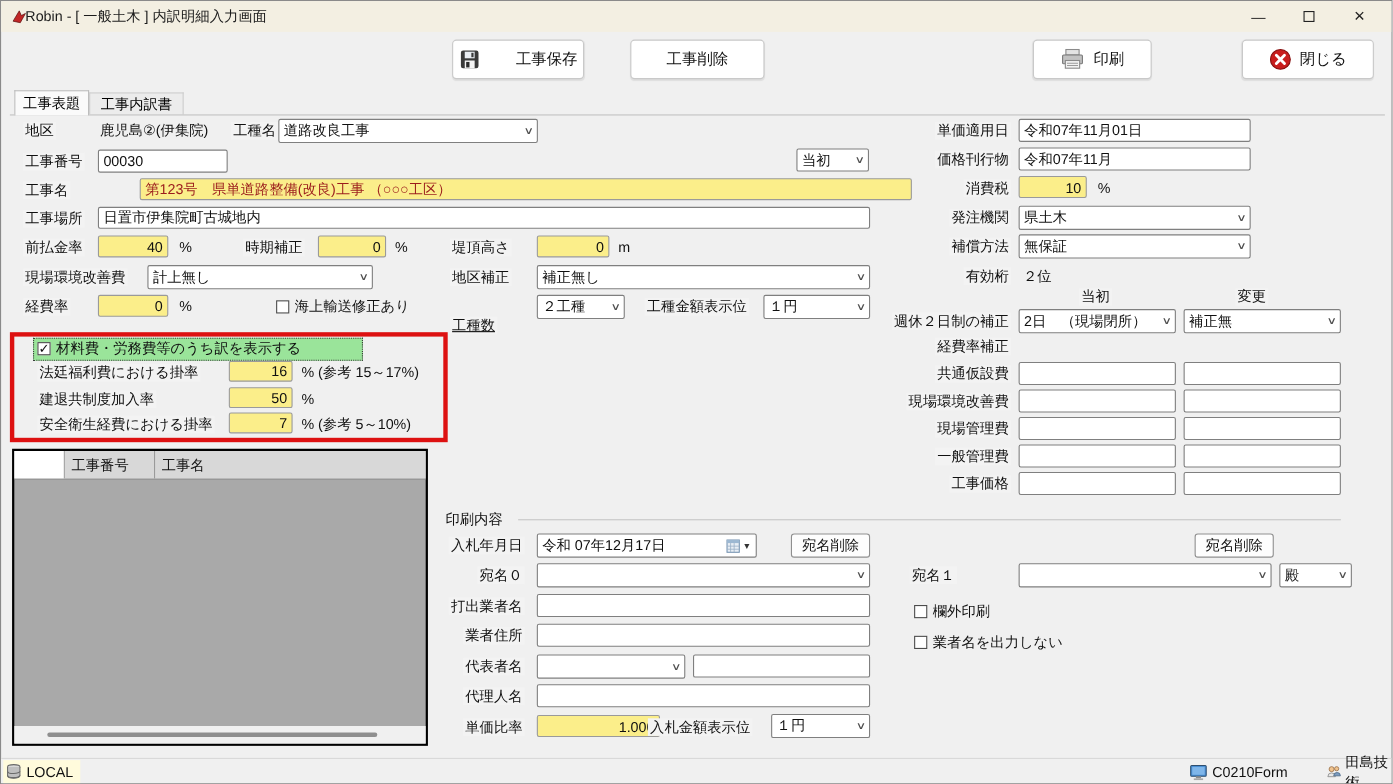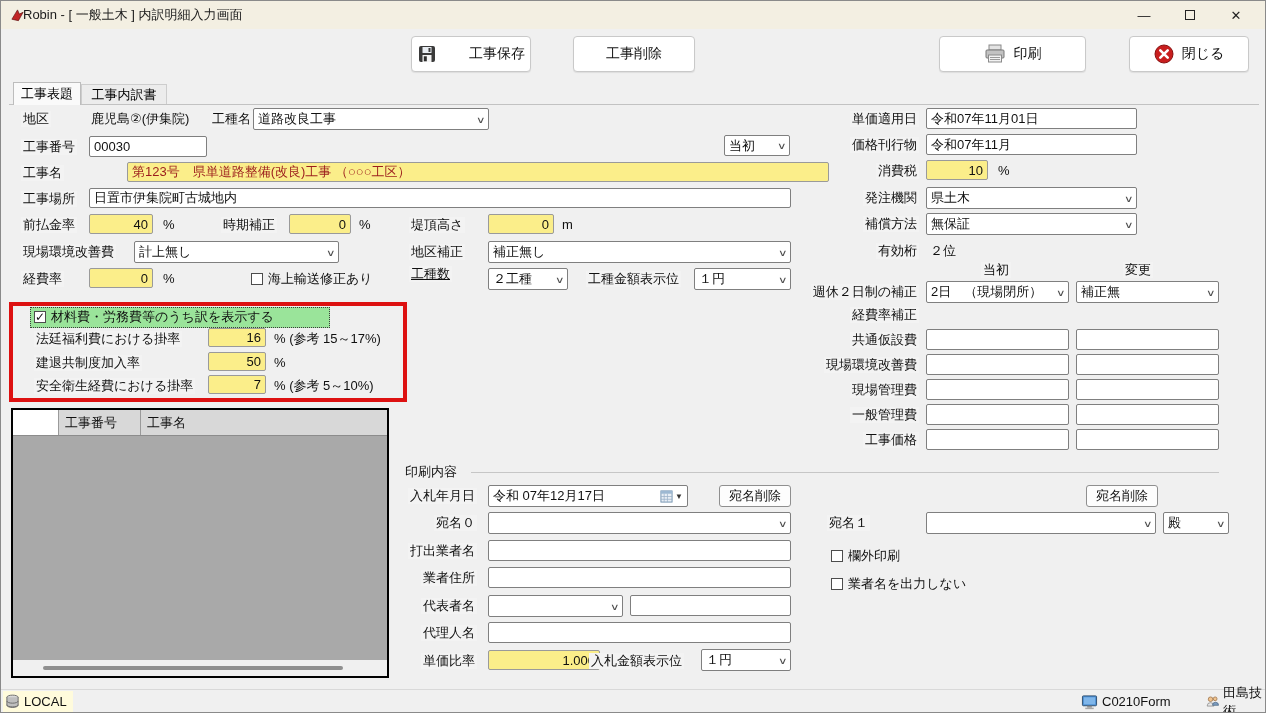--- a/index.html
+++ b/index.html
@@ -91,21 +91,21 @@
         <rect x="6.8" y="12.3" width="3" height="5" fill="#2c2c2c"></rect>
       </svg>
     </span>
     <span>工事保存</span>
   </div>
 
   <div class="btn" style="left:552px; top:35px; width:122px; height:36px;margin-left:20px;">
     <span>工事削除</span>
   </div>
 
-  <div class="btn" style="left:938px; top:35px; width:147px; height:36px;">
+  <div class="btn" style="left:938px; top:35px; width:108px; height:36px;">
     <span>
       <svg width="22" height="20" viewBox="0 0 22 20">
         <rect x="5" y="1" width="12" height="5" fill="#e3e3e3" stroke="#8a8a8a"></rect>
         <rect x="2" y="6" width="18" height="8" rx="1" fill="#c2c2c2" stroke="#787878"></rect>
         <rect x="4.5" y="11" width="13" height="7" fill="#f2f2f2" stroke="#8a8a8a"></rect>
         <line x1="6" y1="13.5" x2="16" y2="13.5" stroke="#9a9a9a"></line>
         <line x1="6" y1="15.5" x2="16" y2="15.5" stroke="#9a9a9a"></line>
       </svg>
     </span>
     <span>印刷</span>
@@ -191,21 +191,21 @@
   <span class="lbl" style="left:20px; top:270px;">経費率</span>
   <div class="yf" style="left:88px; top:267px; width:64px; height:20px;">
     <span>0</span>
   </div>
   <span class="lbl plain" style="left:160px; top:270px;">%</span>
 
   <span class="cbrow" style="left:250px; top:270px;">
     <span class="cbx"></span><span>海上輸送修正あり</span>
   </span>
 
-  <span class="lbl" style="left:408px; top:265px;text-decoration:underline;">工種数</span>
+  <span class="lbl" style="left:408px; top:287px;text-decoration:underline;">工種数</span>
   <div class="combo" style="left:487px; top:267px; width:80px; height:22px;">
     <span>２工種</span>
     <span class="chev">∨</span>
   </div>
   <span class="lbl" style="left:585px; top:270px;">工種金額表示位</span>
   <div class="combo" style="left:693px; top:267px; width:97px; height:22px;">
     <span>１円</span>
     <span class="chev">∨</span>
   </div>
 

